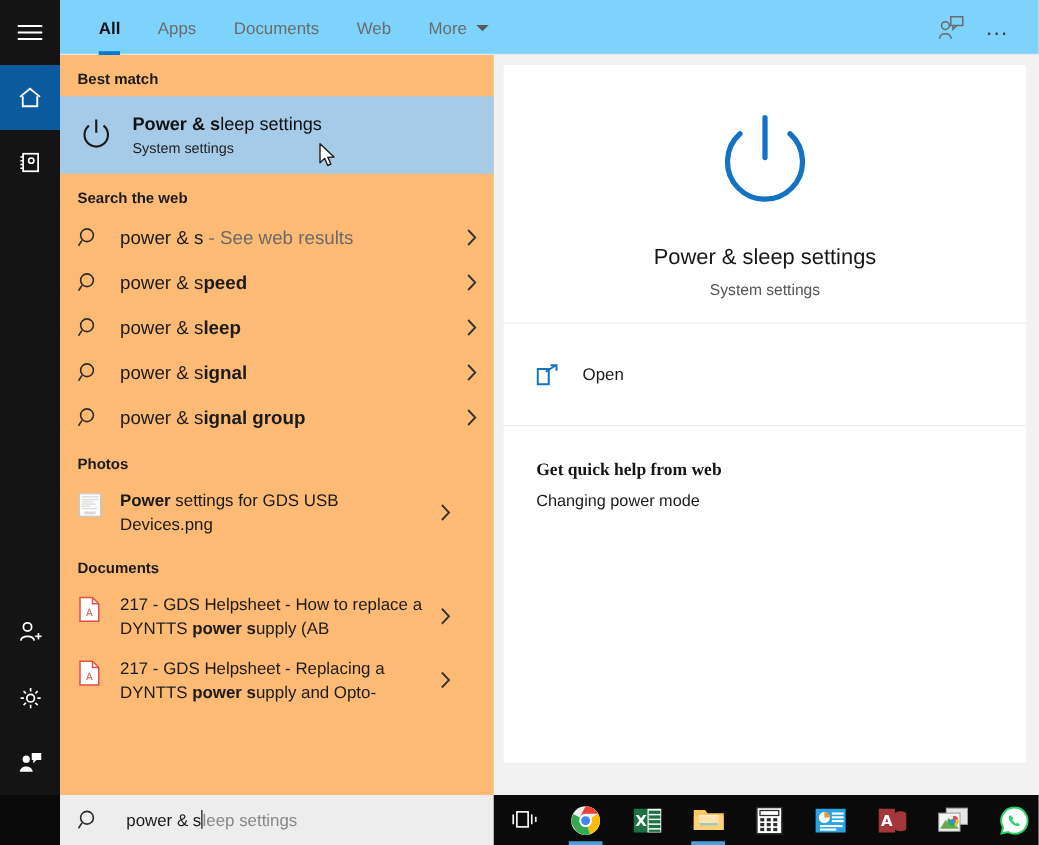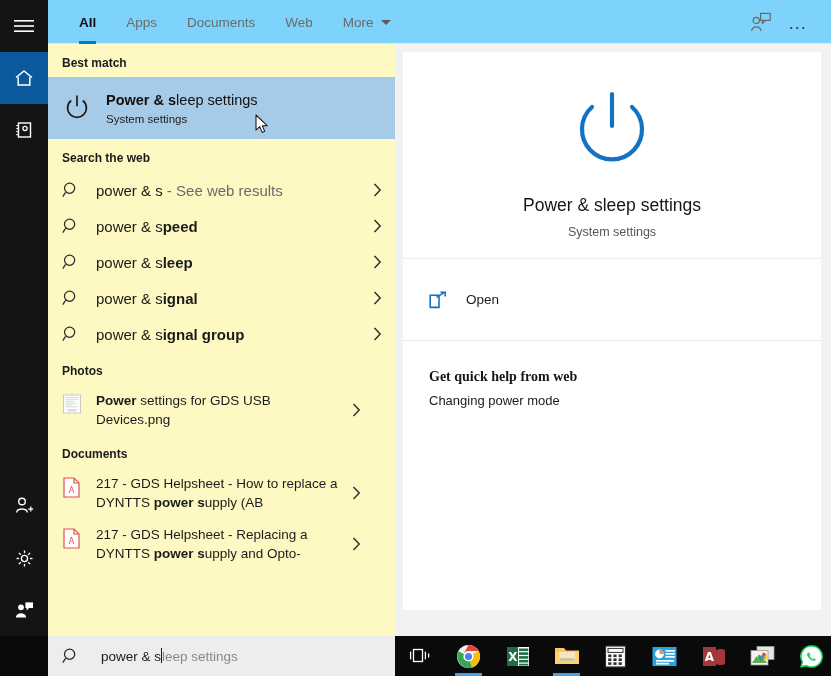--- a/index.html
+++ b/index.html
@@ -61,21 +61,21 @@
   }
   .topbar-icon {
     width: 38px; height: 38px;
     display: flex; align-items: center; justify-content: center;
   }
   .dots { font-size: 19px; color: #444; letter-spacing: 1.5px; line-height: 1; }
 
   
   .results {
     position: absolute; left: 48px; top: 44px; width: 347px; height: 595px;
-    background: #fef9c3; overflow: hidden;
+    background: #fdba74; overflow: hidden;
   }
   .section-head {
     font-size: 12px; font-weight: bold; color: #1b1b1b;
     padding: 12px 0 7px 14px;
   }
   .row {
     display: flex; align-items: center;
     height: 36px; padding: 0 8px 0 14px; cursor: default;
   }
   .row .ico { width: 34px; flex: 0 0 34px; display: flex; align-items: center; justify-content: flex-start; }

